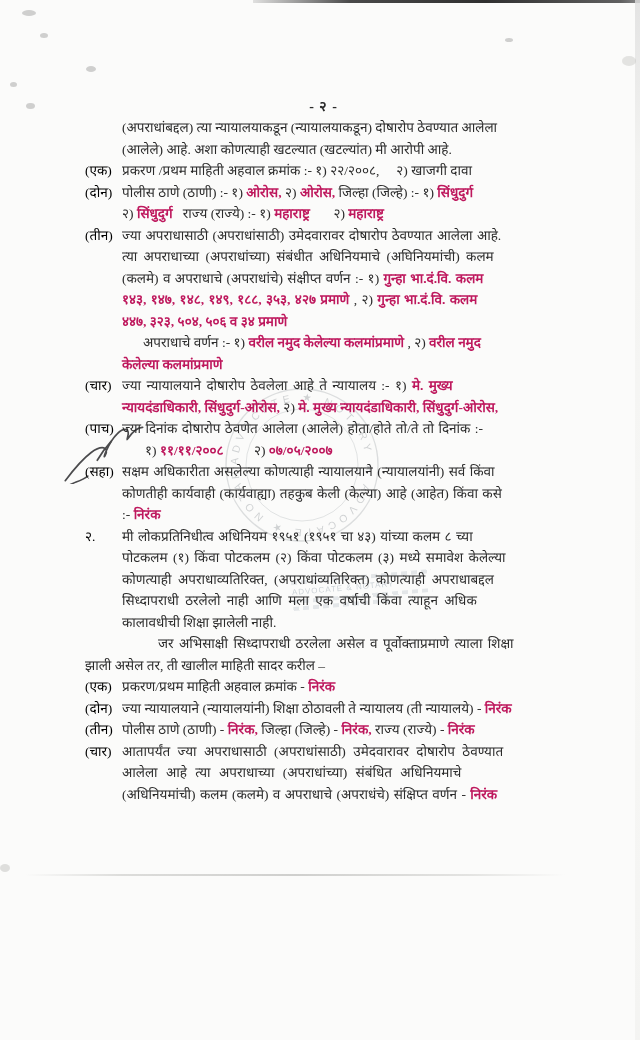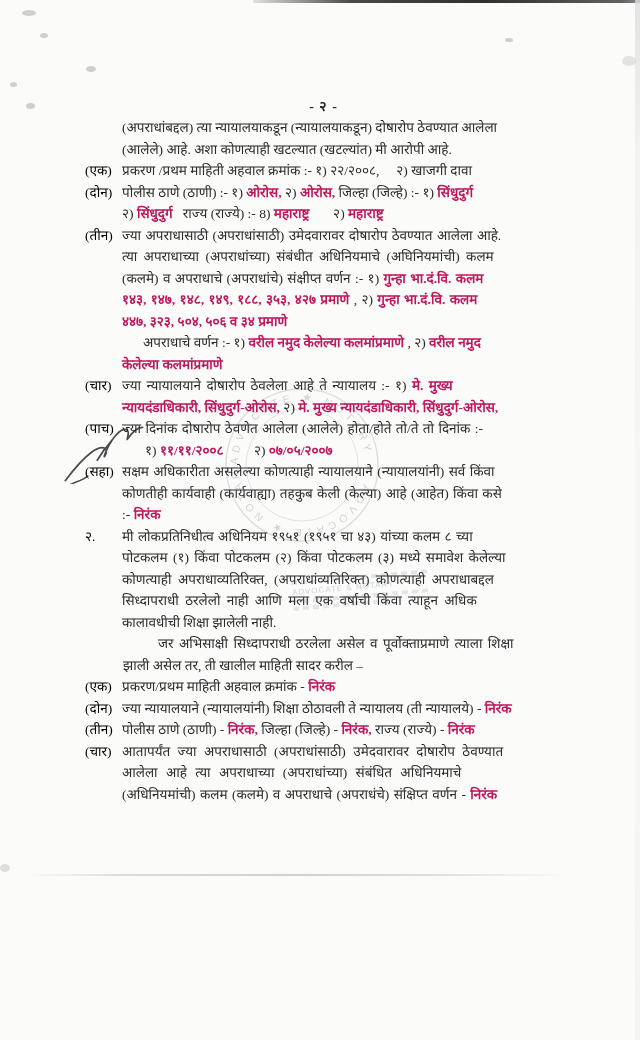--- a/index.html
+++ b/index.html
@@ -105,21 +105,21 @@
       </div>
       <div class="line">
         <span class="lbl">(एक)</span>
         <span class="ct" style="left: 122px;"><span>प्रकरण /प्रथम माहिती अहवाल क्रमांक :- १) २२/२००८,  २) खाजगी दावा</span></span>
       </div>
       <div class="line">
         <span class="lbl">(दोन)</span>
         <span class="ct" style="left: 122px;"><span>पोलीस ठाणे (ठाणी) :- १) </span><b>ओरोस,</b><span>  २) </span><b>ओरोस,</b><span> जिल्हा (जिल्हे) :- १) </span><b>सिंधुदुर्ग</b></span>
       </div>
       <div class="line">
-        <span class="ct" style="left: 122px;"><span>२) </span><b>सिंधुदुर्ग</b><span>  राज्य (राज्ये) :- 8) </span><b>महाराष्ट्र</b><span>   २) </span><b>महाराष्ट्र</b></span>
+        <span class="ct" style="left: 122px;"><span>२) </span><b>सिंधुदुर्ग</b><span>  राज्य (राज्ये) :- १) </span><b>महाराष्ट्र</b><span>   २) </span><b>महाराष्ट्र</b></span>
       </div>
       <div class="line">
         <span class="lbl">(तीन)</span>
         <span class="ct" style="left: 122px; word-spacing: 1px;"><span>ज्या अपराधासाठी (अपराधांसाठी) उमेदवारावर दोषारोप ठेवण्यात आलेला आहे.</span></span>
       </div>
       <div class="line">
         <span class="ct" style="left: 122px; word-spacing: 3px;"><span>त्या अपराधाच्या (अपराधांच्या) संबंधीत अधिनियमाचे (अघिनियमांची) कलम</span></span>
       </div>
       <div class="line">
         <span class="ct" style="left: 122px; word-spacing: 1px;"><span>(कलमे) व अपराधाचे (अपराधांचे) संक्षीप्त वर्णन :- १) </span><b>गुन्हा भा.दं.वि. कलम</b></span>
@@ -173,21 +173,21 @@
       <div class="line">
         <span class="ct" style="left: 122px; word-spacing: 3px;"><span>सिध्दापराधी ठरलेलो नाही आणि मला एक वर्षाची किंवा त्याहून अधिक</span></span>
       </div>
       <div class="line">
         <span class="ct" style="left: 122px;"><span>कालावधीची शिक्षा झालेली नाही.</span></span>
       </div>
       <div class="line">
         <span class="ct" style="left: 158px; word-spacing: 2px;"><span>जर अभिसाक्षी सिध्दापराधी ठरलेला असेल व पूर्वोक्ताप्रमाणे त्याला शिक्षा</span></span>
       </div>
       <div class="line">
-        <span class="ct" style="left: 85px; margin-left: 38px;"><span>झाली असेल तर, ती खालील माहिती सादर करील –</span></span>
+        <span class="ct" style="left: 85px;"><span>झाली असेल तर, ती खालील माहिती सादर करील –</span></span>
       </div>
       <div class="line">
         <span class="lbl">(एक)</span>
         <span class="ct" style="left: 122px;"><span>प्रकरण/प्रथम माहिती अहवाल क्रमांक  - </span><b>निरंक</b></span>
       </div>
       <div class="line">
         <span class="lbl">(दोन)</span>
         <span class="ct" style="left: 122px; text-align: right;"><span>ज्या न्यायालयाने (न्यायालयांनी) शिक्षा ठोठावली ते न्यायालय (ती न्यायालये) - </span><b>निरंक</b></span>
       </div>
       <div class="line">

